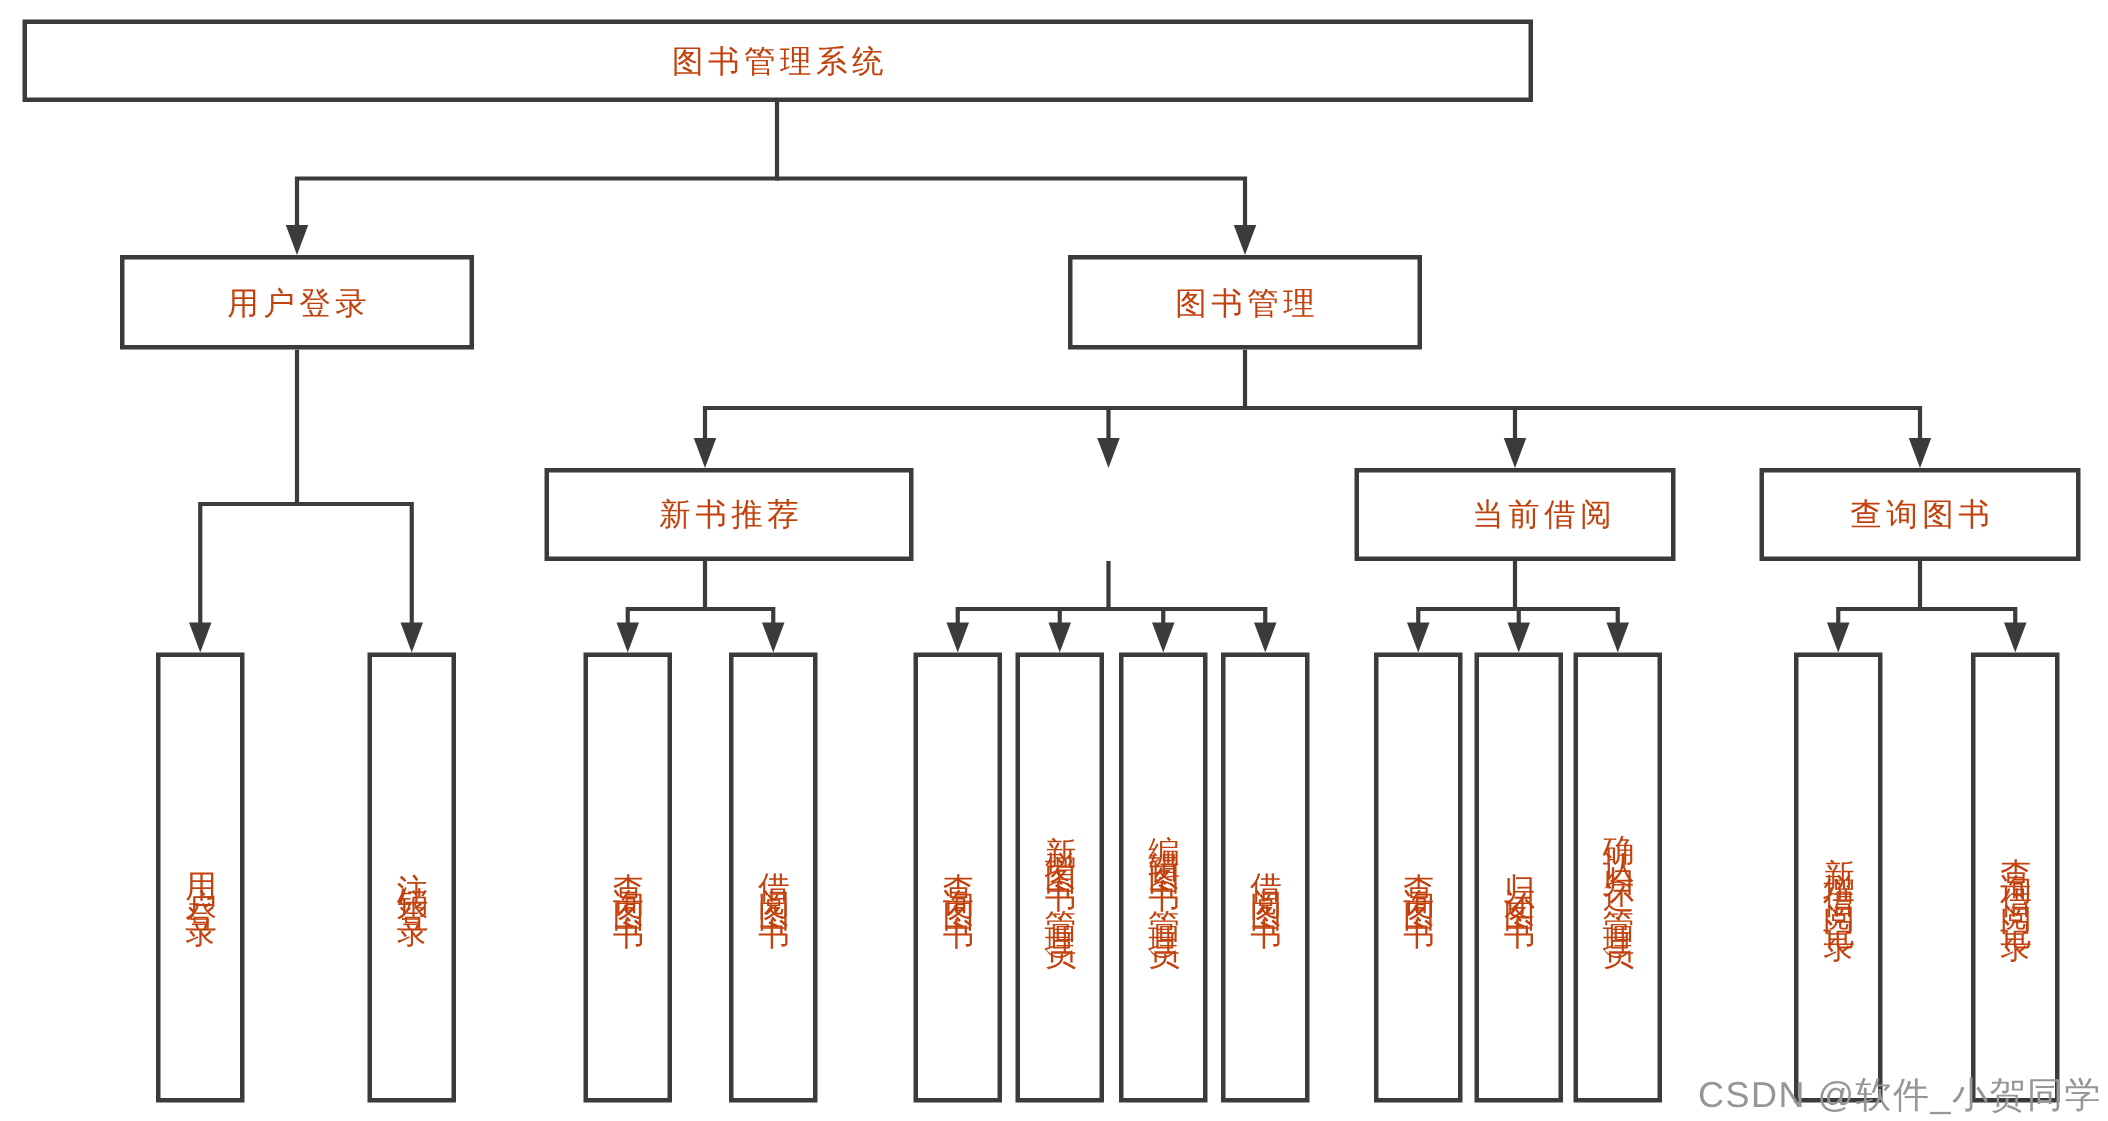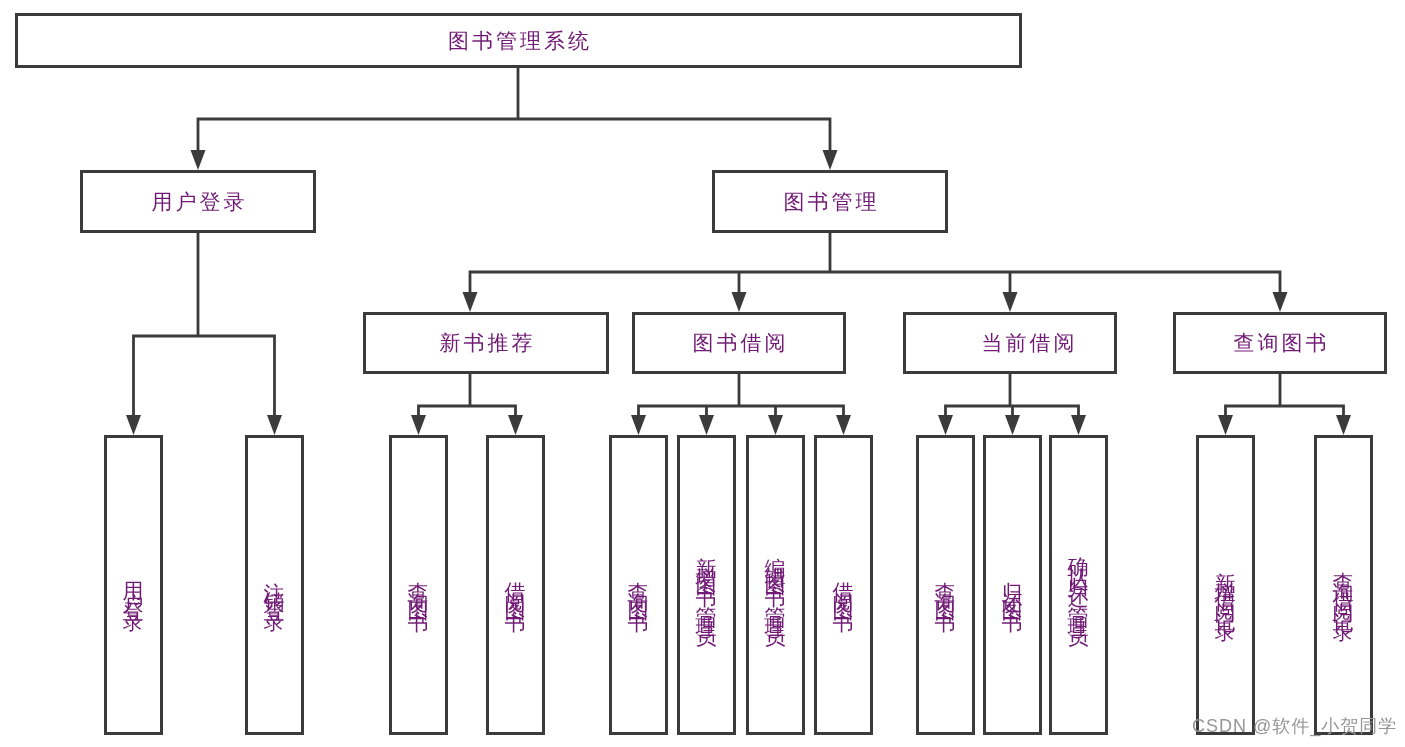--- a/index.html
+++ b/index.html
@@ -22,40 +22,40 @@
     pointer-events: none;
   }
   .node {
     position: absolute;
     box-sizing: border-box;
     background: #ffffff;
     border: 3px solid #3b3b3b;
     display: flex;
     align-items: center;
     justify-content: center;
-    color: #701a75;
+    color: #c2410c;
   }
   .branch .label {
     font-size: 21px;
     letter-spacing: 3px;
     white-space: nowrap;
     text-indent: 3px;
   }
   .leaf .label {
     writing-mode: vertical-rl;
     font-size: 21px;
     letter-spacing: 10px;
     line-height: 1;
     max-height: 292px;
   }
   .watermark {
     position: absolute;
-    left: 1192px;
+    left: 1132px;
     top: 714px;
-    font-size: 18px;
+    font-size: 24px;
     color: #969696;
     letter-spacing: 1px;
     white-space: nowrap;
   }
   
   .n-root { left: 15px;  top: 13px;  width: 1007px; height: 55px; }
   .n-l1a  { left: 80px;  top: 170px; width: 236px;  height: 63px; }
   .n-l1b  { left: 712px; top: 170px; width: 236px;  height: 63px; }
   .n-l2a  { left: 363px; top: 312px; width: 246px;  height: 62px; }
   .n-l2b  { left: 632px; top: 312px; width: 214px;  height: 62px; }
@@ -122,23 +122,20 @@
   <div class="node branch n-l1a">
     <span class="label">用户登录</span>
   </div>
   <div class="node branch n-l1b">
     <span class="label">图书管理</span>
   </div>
 
   <div class="node branch n-l2a">
     <span class="label">新书推荐</span>
   </div>
-  <div class="node branch n-l2b">
-    <span class="label">图书借阅</span>
-  </div>
   <div class="node branch n-l2c">
     <span class="label">当前借阅</span>
   </div>
   <div class="node branch n-l2d">
     <span class="label">查询图书</span>
   </div>
 
   <div class="node leaf n-a1">
     <span class="label">用户登录</span>
   </div>

